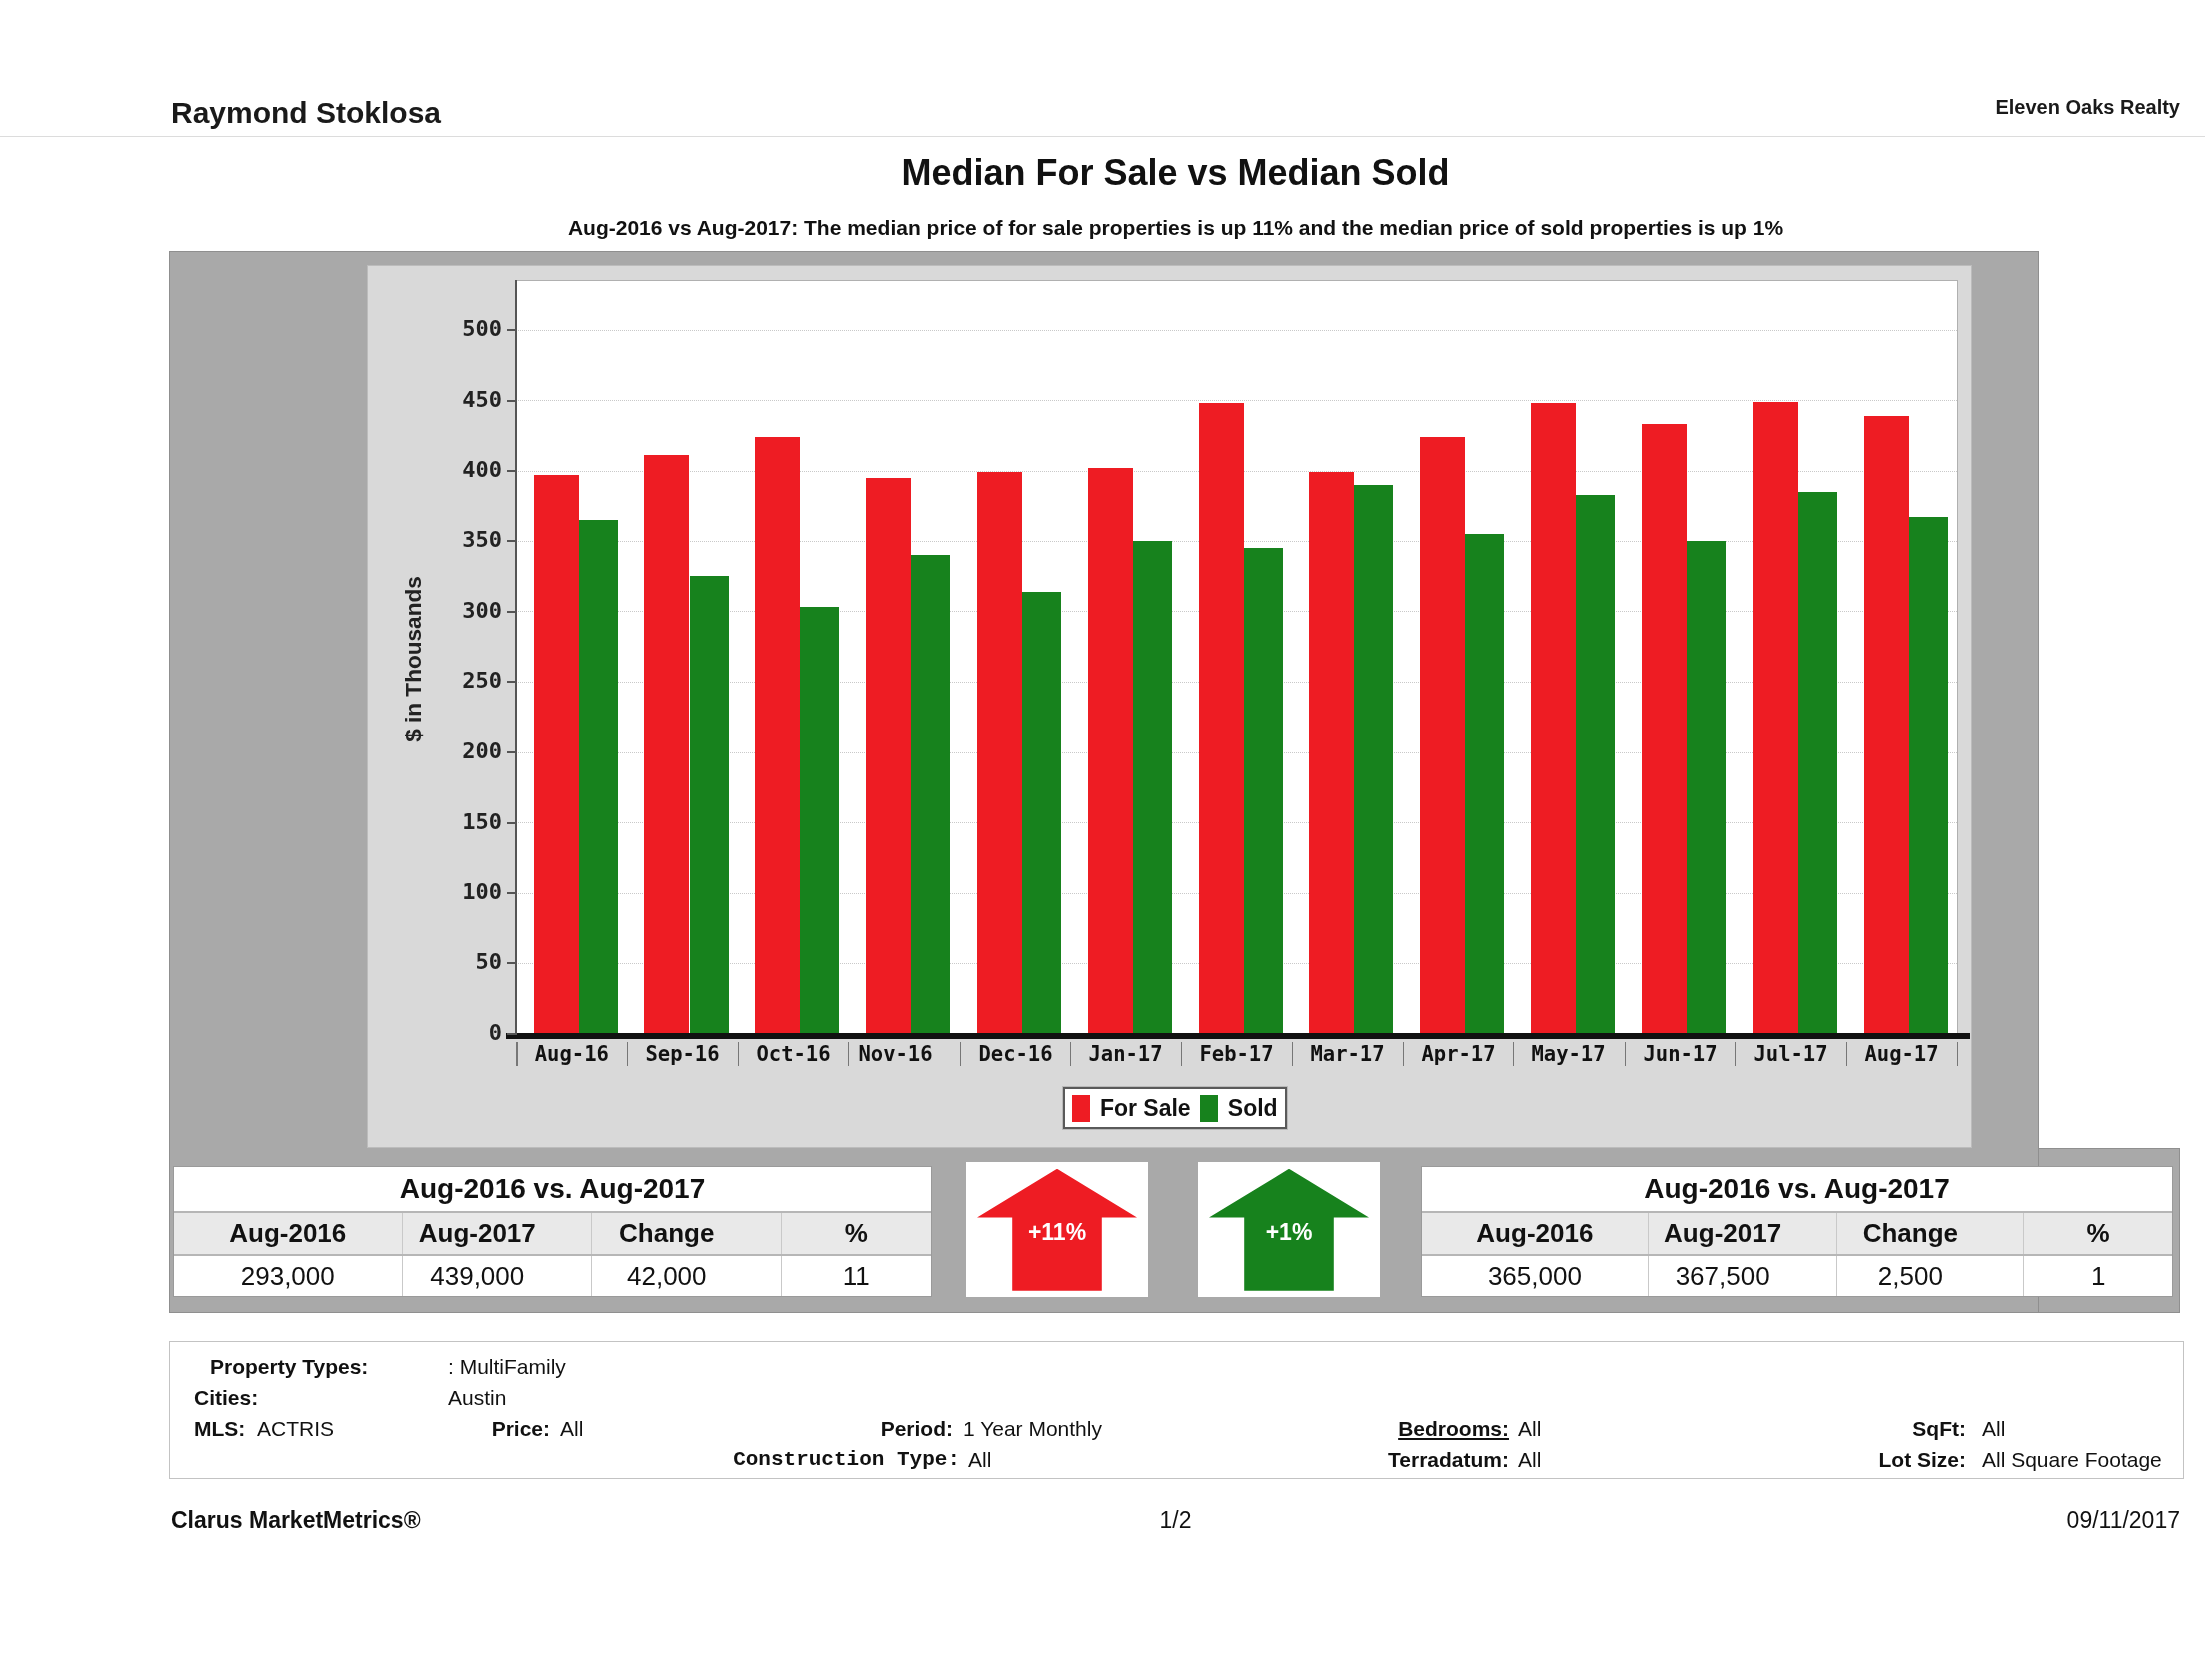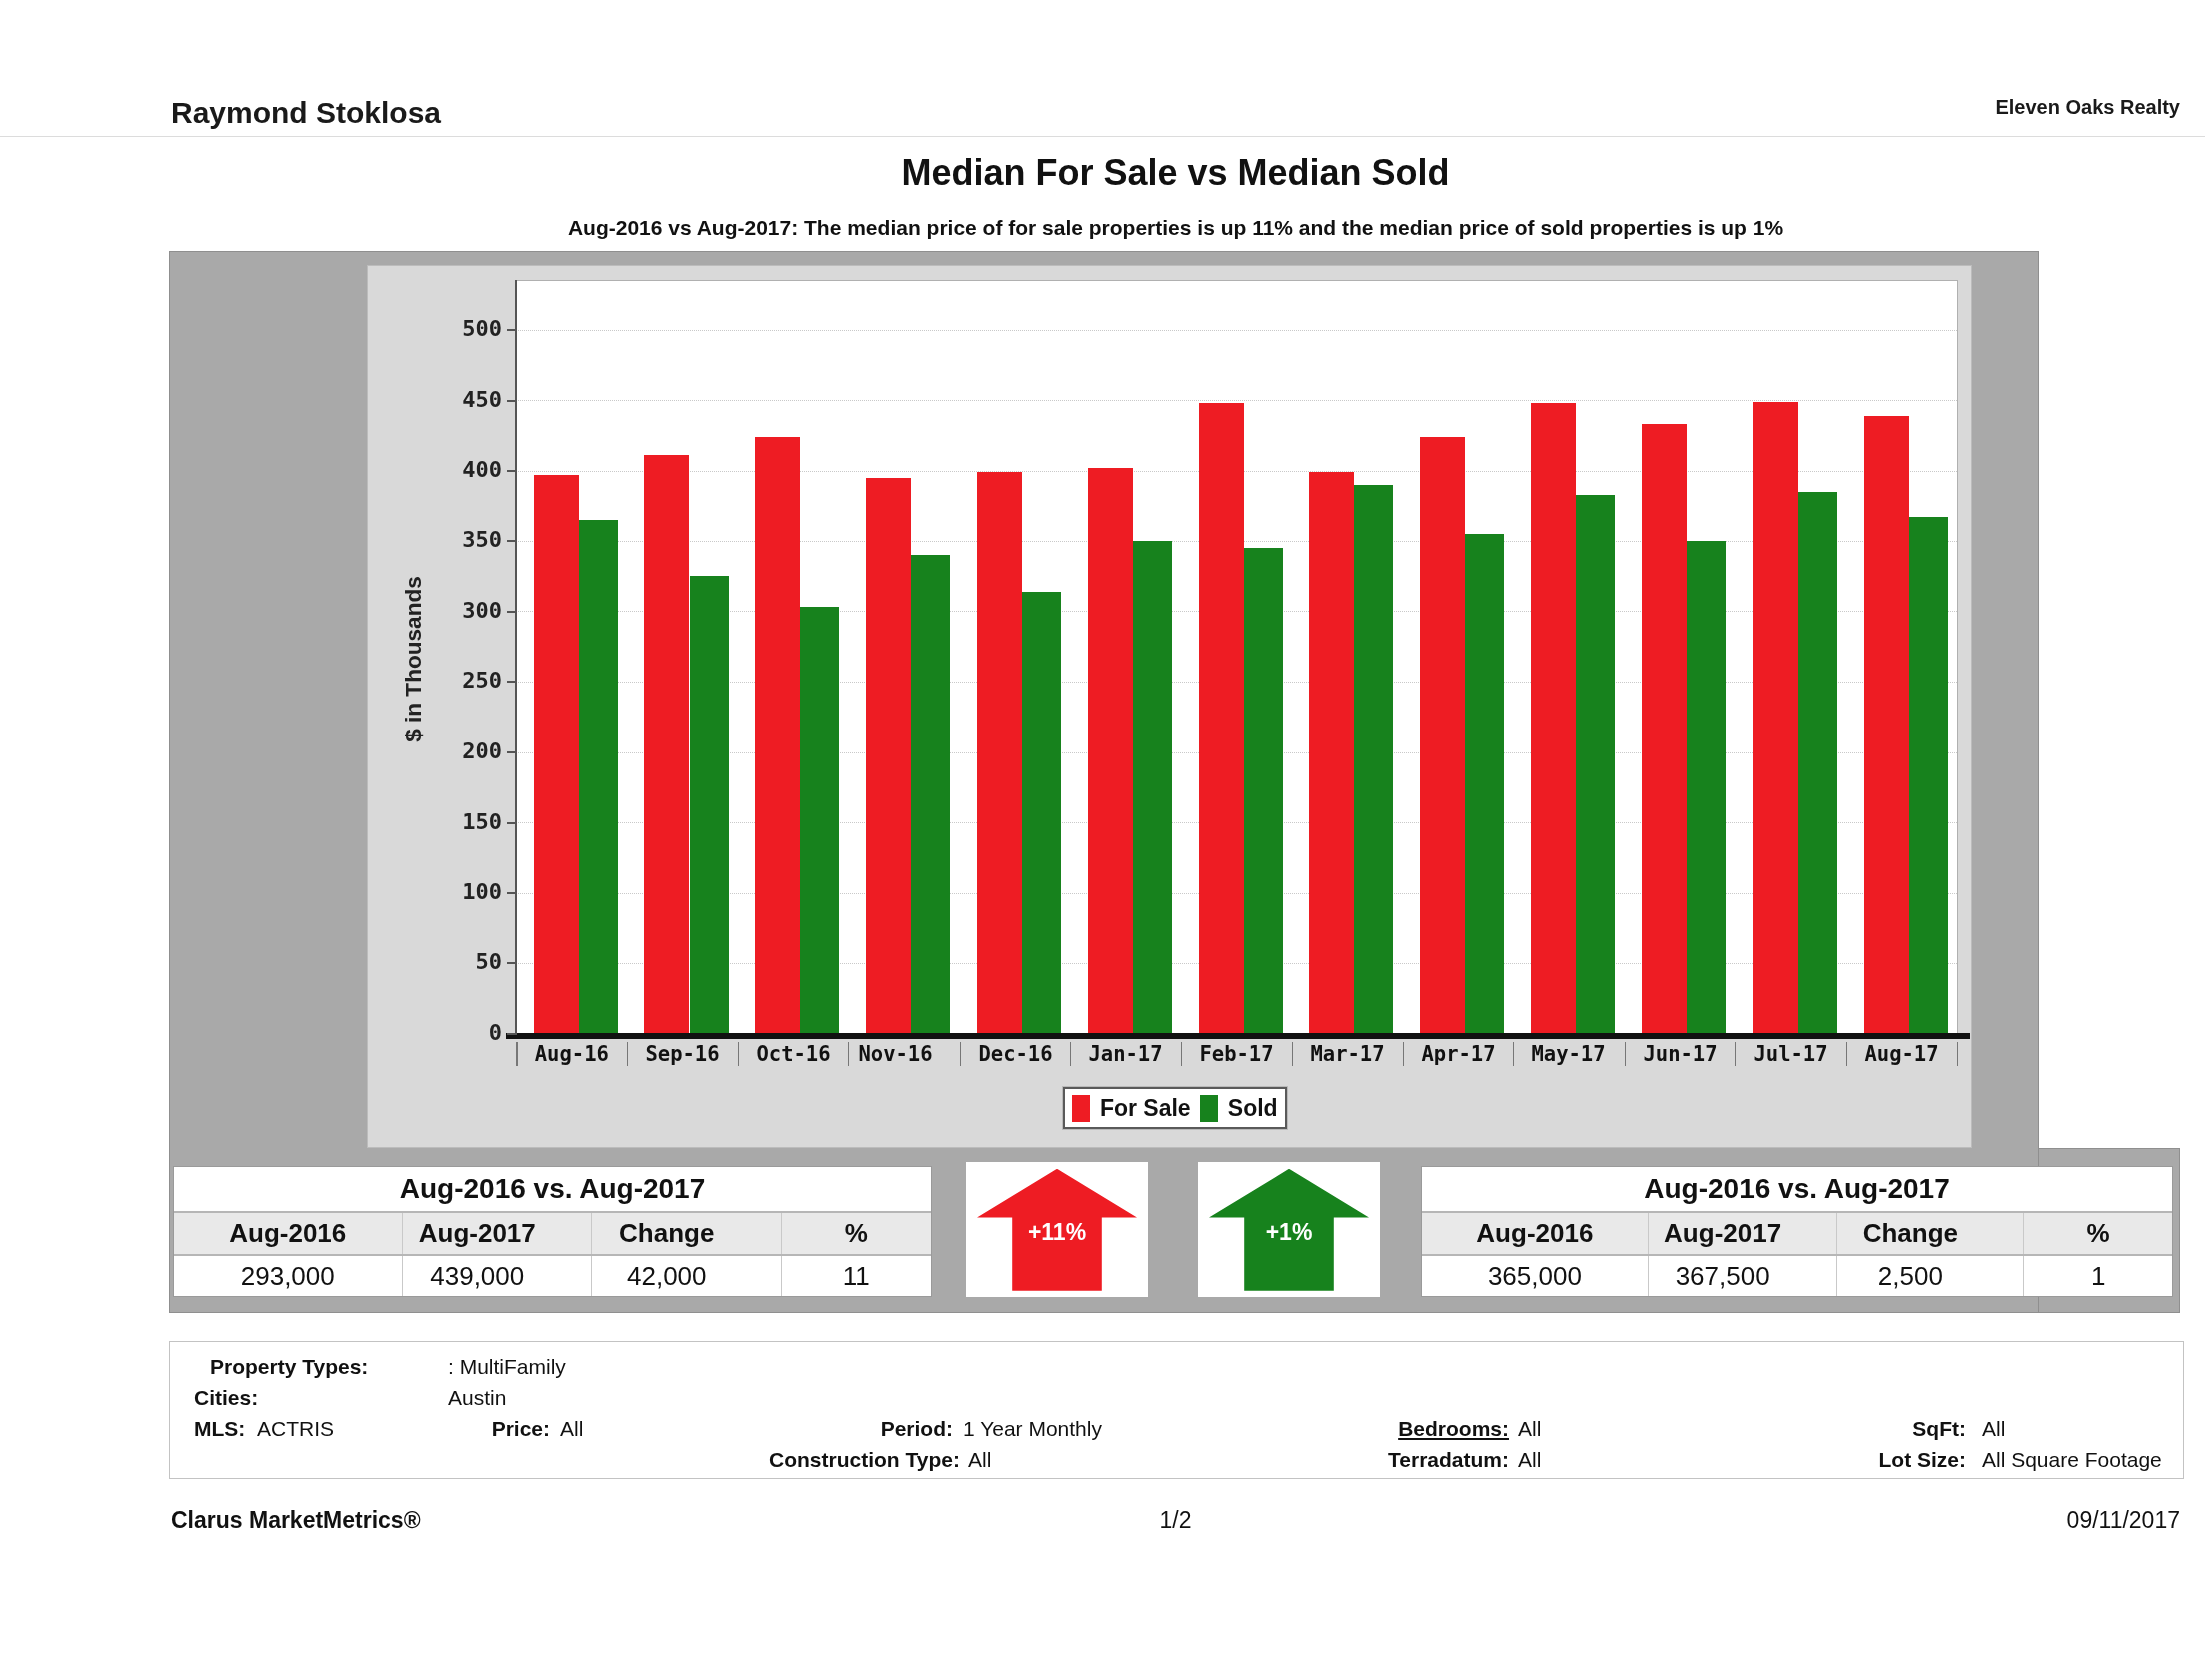--- a/index.html
+++ b/index.html
@@ -254,21 +254,21 @@
       <span class="ilabel" style="right:1633px;">Price:</span>
       <span class="ivalue" style="left:390px;">All</span>
       <span class="ilabel" style="right:1230px;">Period:</span>
       <span class="ivalue" style="left:793px;">1 Year Monthly</span>
       <span class="ilabel" style="right:674px;text-decoration:underline;">Bedrooms:</span>
       <span class="ivalue" style="left:1348px;">All</span>
       <span class="ilabel" style="right:217px;">SqFt:</span>
       <span class="ivalue" style="left:1812px;">All</span>
     </div>
     <div class="info-row" style="top:103px;">
-      <span class="ilabel" style="right:1223px;">Construction Type:</span>
+      <span class="ilabel" style="right:1223px;font-family:Liberation Mono, monospace;">Construction Type:</span>
       <span class="ivalue" style="left:798px;">All</span>
       <span class="ilabel" style="right:674px;">Terradatum:</span>
       <span class="ivalue" style="left:1348px;">All</span>
       <span class="ilabel" style="right:217px;">Lot Size:</span>
       <span class="ivalue" style="left:1812px;">All Square Footage</span>
     </div>
   </div>
 
   <div class="footer-brand">Clarus MarketMetrics®</div>
   <div class="footer-page">1/2</div>

